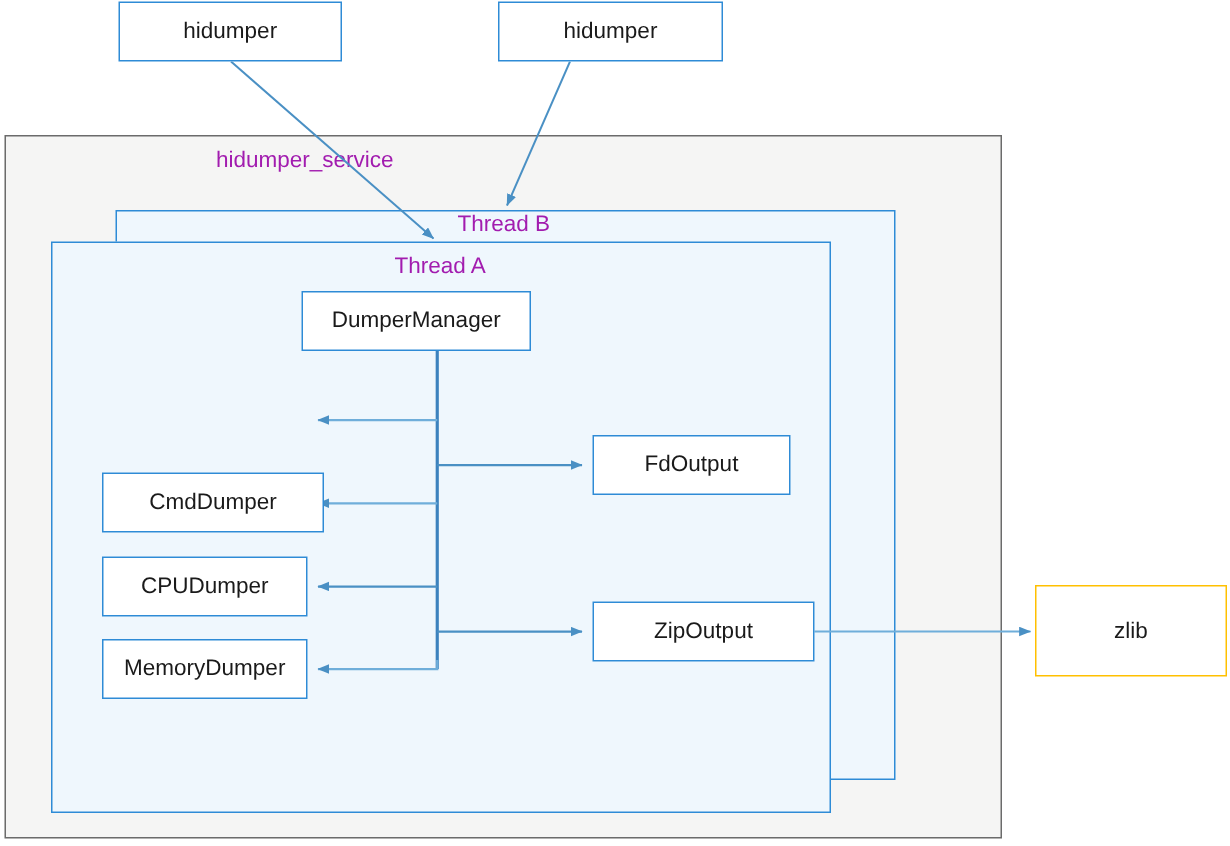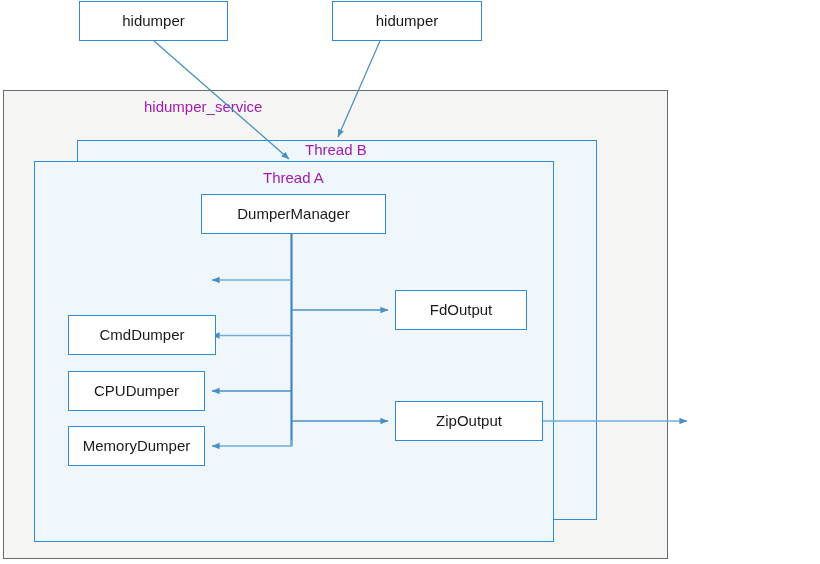--- a/index.html
+++ b/index.html
@@ -117,21 +117,21 @@
   </svg>
 
   <div class="node box-blue" style="left:79px; top:1px; width:149px; height:40px;">
     <span>hidumper</span>
   </div>
 
   <div class="node box-blue" style="left:332px; top:1px; width:150px; height:40px;">
     <span>hidumper</span>
   </div>
 
-  <div class="node box-blue" style="left:201px; top:194px; width:185px; height:40px;">
+  <div class="node box-blue" style="left:201px; top:194px; width:153px; height:40px;">
     <span>DumperManager</span>
   </div>
 
 
   <div class="node box-blue" style="left:68px; top:315px; width:148px; height:40px;">
     <span>CmdDumper</span>
   </div>
 
   <div class="node box-blue" style="left:68px; top:371px; width:137px; height:40px;">
     <span>CPUDumper</span>
@@ -142,14 +142,17 @@
   </div>
 
   <div class="node box-blue" style="left:395px; top:290px; width:132px; height:40px;">
     <span>FdOutput</span>
   </div>
 
   <div class="node box-blue" style="left:395px; top:401px; width:148px; height:40px;">
     <span>ZipOutput</span>
   </div>
 
+  <div class="node box-gold" style="left:690px; top:390px; width:128px; height:61px;">
+    <span>zlib</span>
+  </div>
 
 </div>
 
 </body></html>

